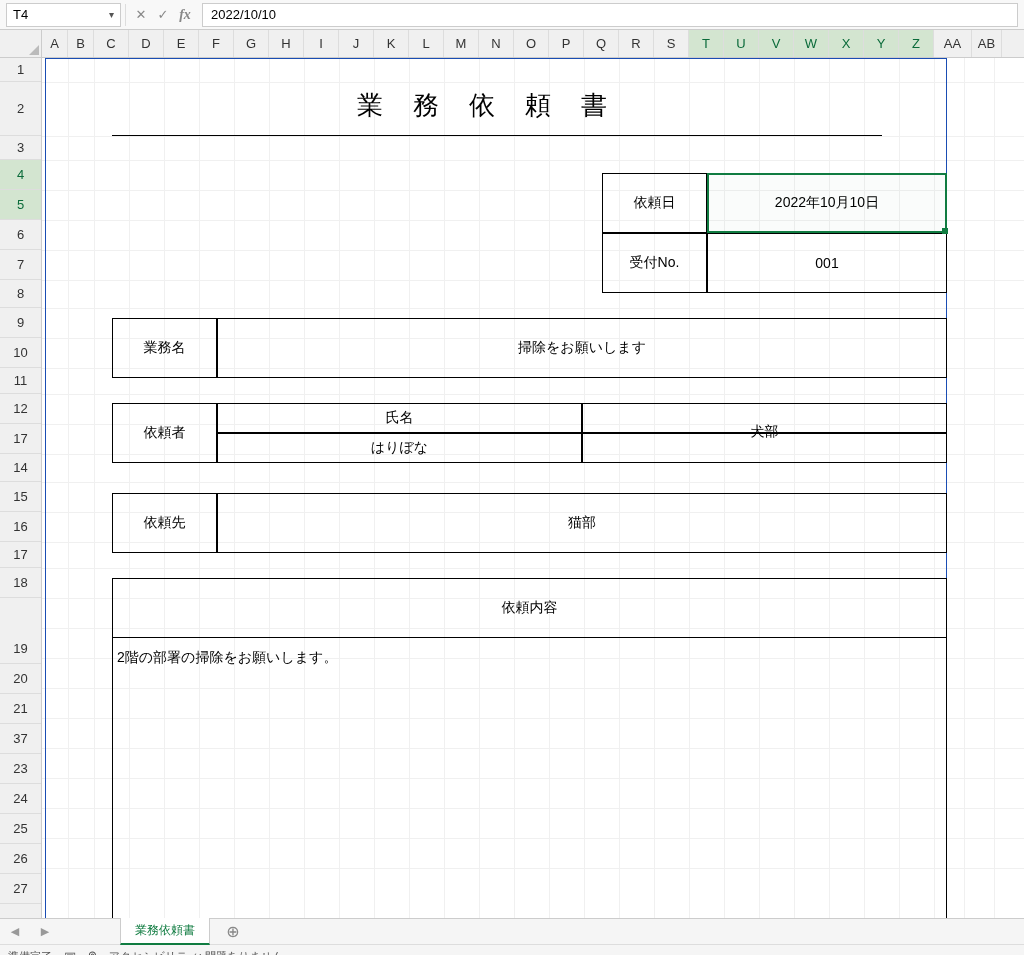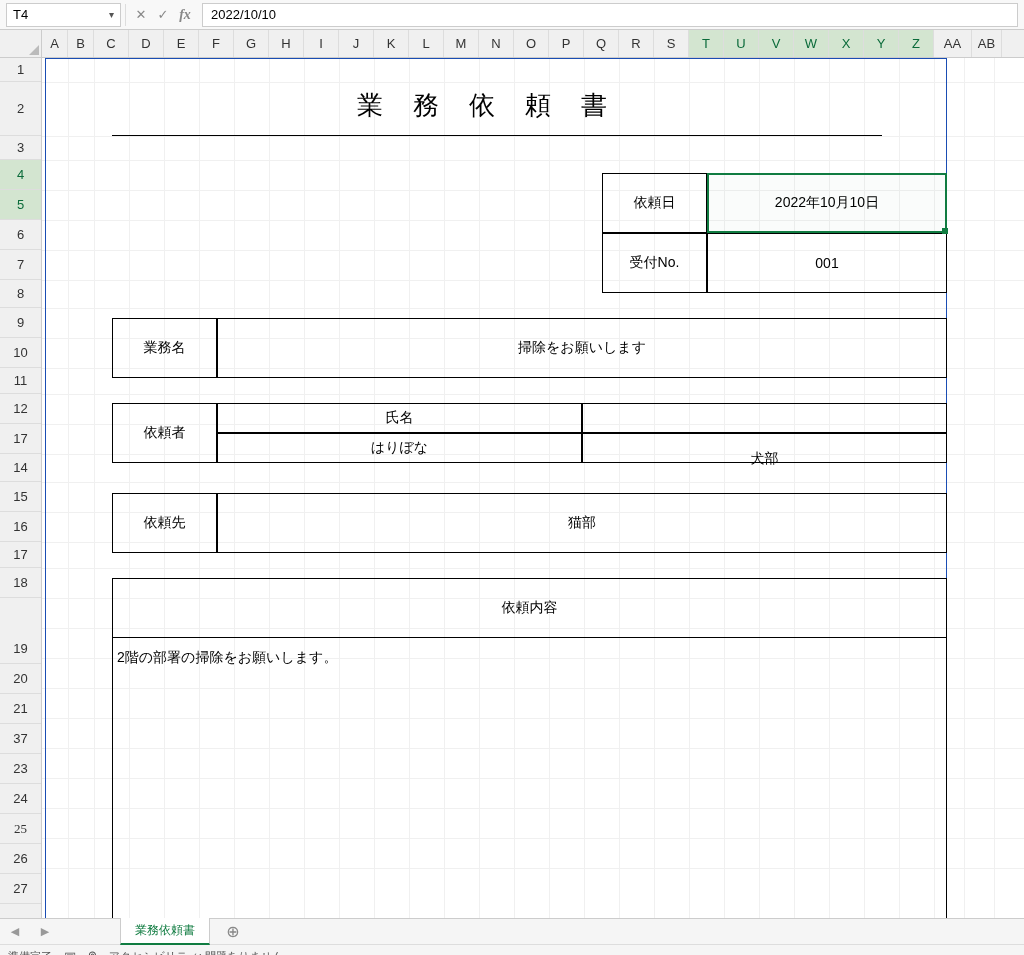--- a/index.html
+++ b/index.html
@@ -129,21 +129,21 @@
       <div class="row-h" style="height: 30px;">15</div>
       <div class="row-h" style="height: 30px;">16</div>
       <div class="row-h" style="height: 26px;">17</div>
       <div class="row-h" style="height: 30px;">18</div>
       <div class="row-h" style="height: 30px; margin-top: 36px;">19</div>
       <div class="row-h" style="height: 30px;">20</div>
       <div class="row-h" style="height: 30px;">21</div>
       <div class="row-h" style="height: 30px;">37</div>
       <div class="row-h" style="height: 30px;">23</div>
       <div class="row-h" style="height: 30px;">24</div>
-      <div class="row-h" style="height: 30px; font-family: Liberation Serif, serif;">25</div>
+      <div class="row-h" style="height: 30px;">25</div>
       <div class="row-h" style="height: 30px;">26</div>
       <div class="row-h" style="height: 30px;">27</div>
     </div>
   <div class="grid">
     <div class="gridlines" id="gridlines">
         <div class="gv" style="left: 26px;"></div>
         <div class="gv" style="left: 52px;"></div>
         <div class="gv" style="left: 87px;"></div>
         <div class="gv" style="left: 122px;"></div>
         <div class="gv" style="left: 157px;"></div>
@@ -226,21 +226,21 @@
     <div class="cell-border" style="left:70px;top:345px;width:105px;height:60px;"></div>
     <div class="cell-content" style="left:70px;top:345px;width:105px;height:60px;">依頼者</div>
 
     <div class="cell-border-light" style="left:175px;top:345px;width:365px;height:30px;"></div>
     <div class="cell-content" style="left:175px;top:345px;width:365px;height:30px;">氏名</div>
     <div class="cell-border-light" style="left:540px;top:345px;width:365px;height:30px;"></div>
 
     <div class="cell-border-light" style="left:175px;top:375px;width:365px;height:30px;"></div>
     <div class="cell-content" style="left:175px;top:375px;width:365px;height:30px;">はりぼな</div>
     <div class="cell-border-light" style="left:540px;top:375px;width:365px;height:30px;"></div>
-    <div class="cell-content" style="left:540px;top:386px;width:365px;height:30px;">犬部</div>
+    <div class="cell-content" style="left:540px;top:359px;width:365px;height:30px;">犬部</div>
     <div class="cell-border" style="left:175px;top:345px;width:730px;height:60px;border-left:none;"></div>
 
     <div class="cell-border" style="left:70px;top:435px;width:105px;height:60px;"></div>
     <div class="cell-content" style="left:70px;top:435px;width:105px;height:60px;">依頼先</div>
     <div class="cell-border" style="left:175px;top:435px;width:730px;height:60px;"></div>
     <div class="cell-content" style="left:175px;top:435px;width:730px;height:60px;">猫部</div>
 
     <div class="cell-border" style="left:70px;top:520px;width:835px;height:60px;"></div>
     <div class="cell-content" style="left:70px;top:520px;width:835px;height:60px;">依頼内容</div>
     <div class="cell-border" style="left:70px;top:580px;width:835px;height:280px;border-top:none;border-bottom:none;"></div>

